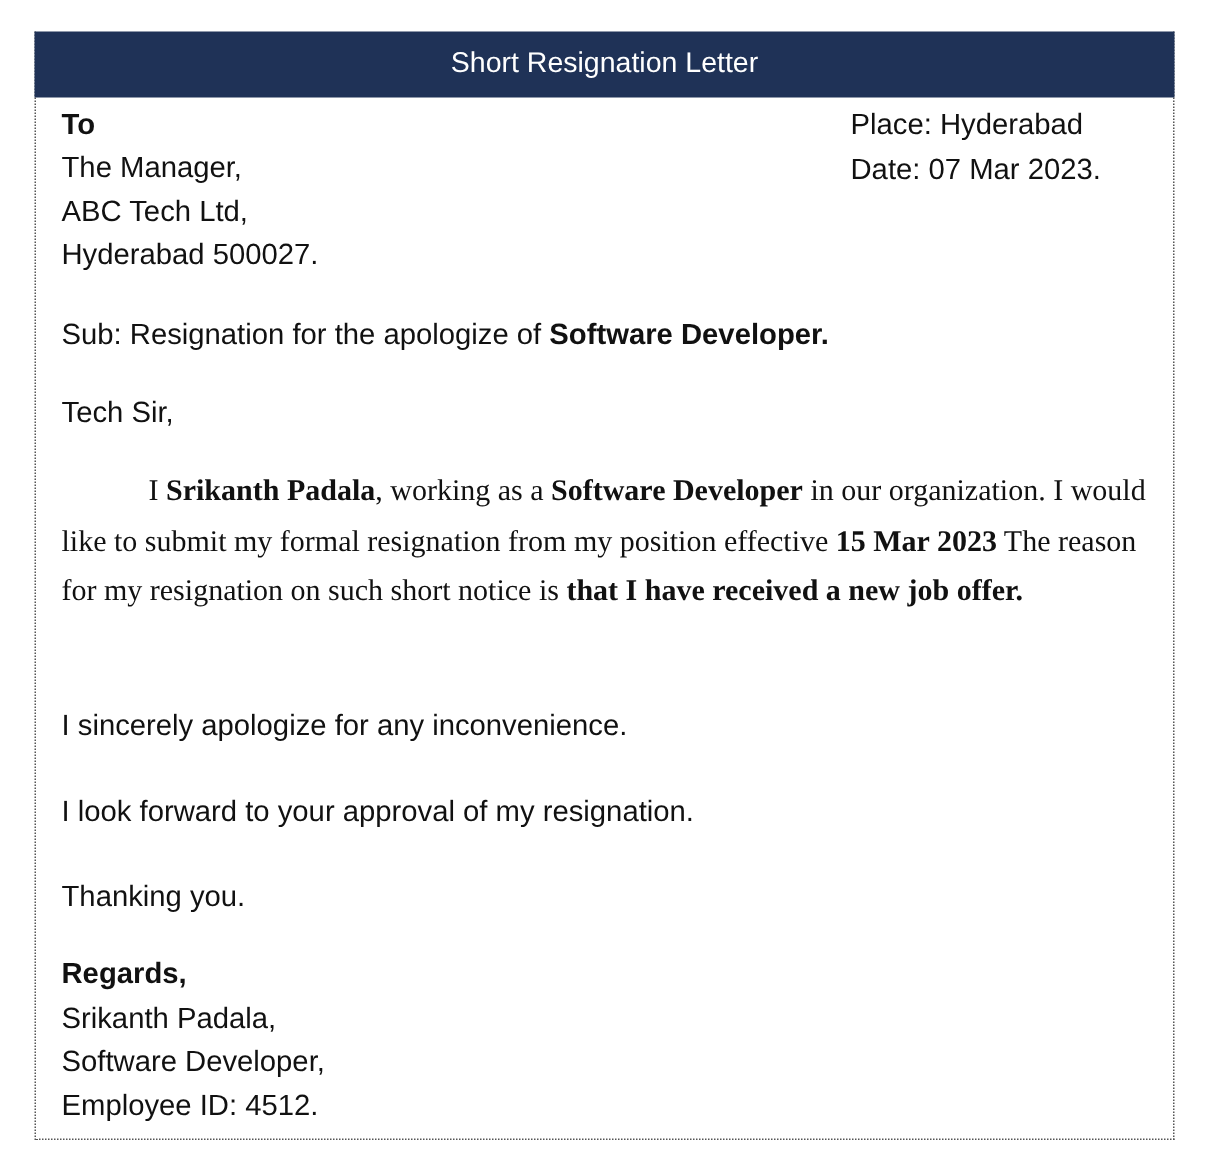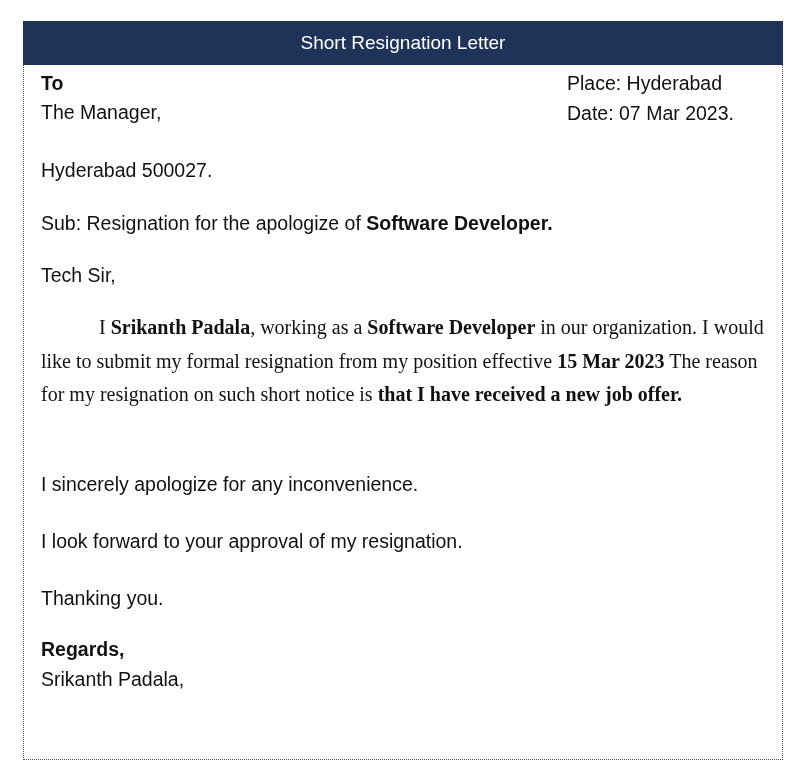--- a/index.html
+++ b/index.html
@@ -13,30 +13,33 @@
   .para { position:absolute; left:17px; width:728px; font-size:20px; line-height:33.5px;font-family:Liberation Serif, serif; }
 </style>
 </head>
 <body>
 
 <div class="frame">
   <div class="header">Short Resignation Letter</div>
 
   <div class="txt b" style="left:17px; top:48px;">To</div>
   <div class="txt" style="left:17px; top:77px;">The Manager,</div>
+  <div class="txt" style="left:17px; top:106px;">ABC Tech Ltd,</div>
   <div class="txt" style="left:17px; top:135px;">Hyderabad 500027.</div>
 
   <div class="txt" style="left:543px; top:48px;">Place: Hyderabad</div>
   <div class="txt" style="left:543px; top:78px;">Date: 07 Mar 2023.</div>
 
   <div class="txt" style="left:17px; top:188px;"><span>Sub: Resignation for the apologize of </span><span class="b">Software Developer.</span></div>
 
   <div class="txt" style="left:17px; top:240px;">Tech Sir,</div>
 
   <div class="para" style="top:290px; text-indent:58px;"><span>I </span><span class="b">Srikanth Padala</span><span>, working as a </span><span class="b">Software Developer</span><span> in our organization. I would like to submit my formal resignation from my position effective </span><span class="b">15 Mar 2023</span><span> The reason for my resignation on such short notice is </span><span class="b">that I have received a new job offer.</span></div>
 
   <div class="txt" style="left:17px; top:449px;">I sincerely apologize for any inconvenience.</div>
   <div class="txt" style="left:17px; top:506px;text-align:center;">I look forward to your approval of my resignation.</div>
   <div class="txt" style="left:17px; top:563px;">Thanking you.</div>
 
   <div class="txt" style="left:17px; top:614px;font-weight:bold;">Regards,</div>
   <div class="txt" style="left:17px; top:644px;text-align:right;">Srikanth Padala,</div>
+  <div class="txt" style="left:17px; top:673px;">Software Developer,</div>
+  <div class="txt" style="left:17px; top:702px;">Employee ID: 4512.</div>
 </div>
 
 </body></html>

